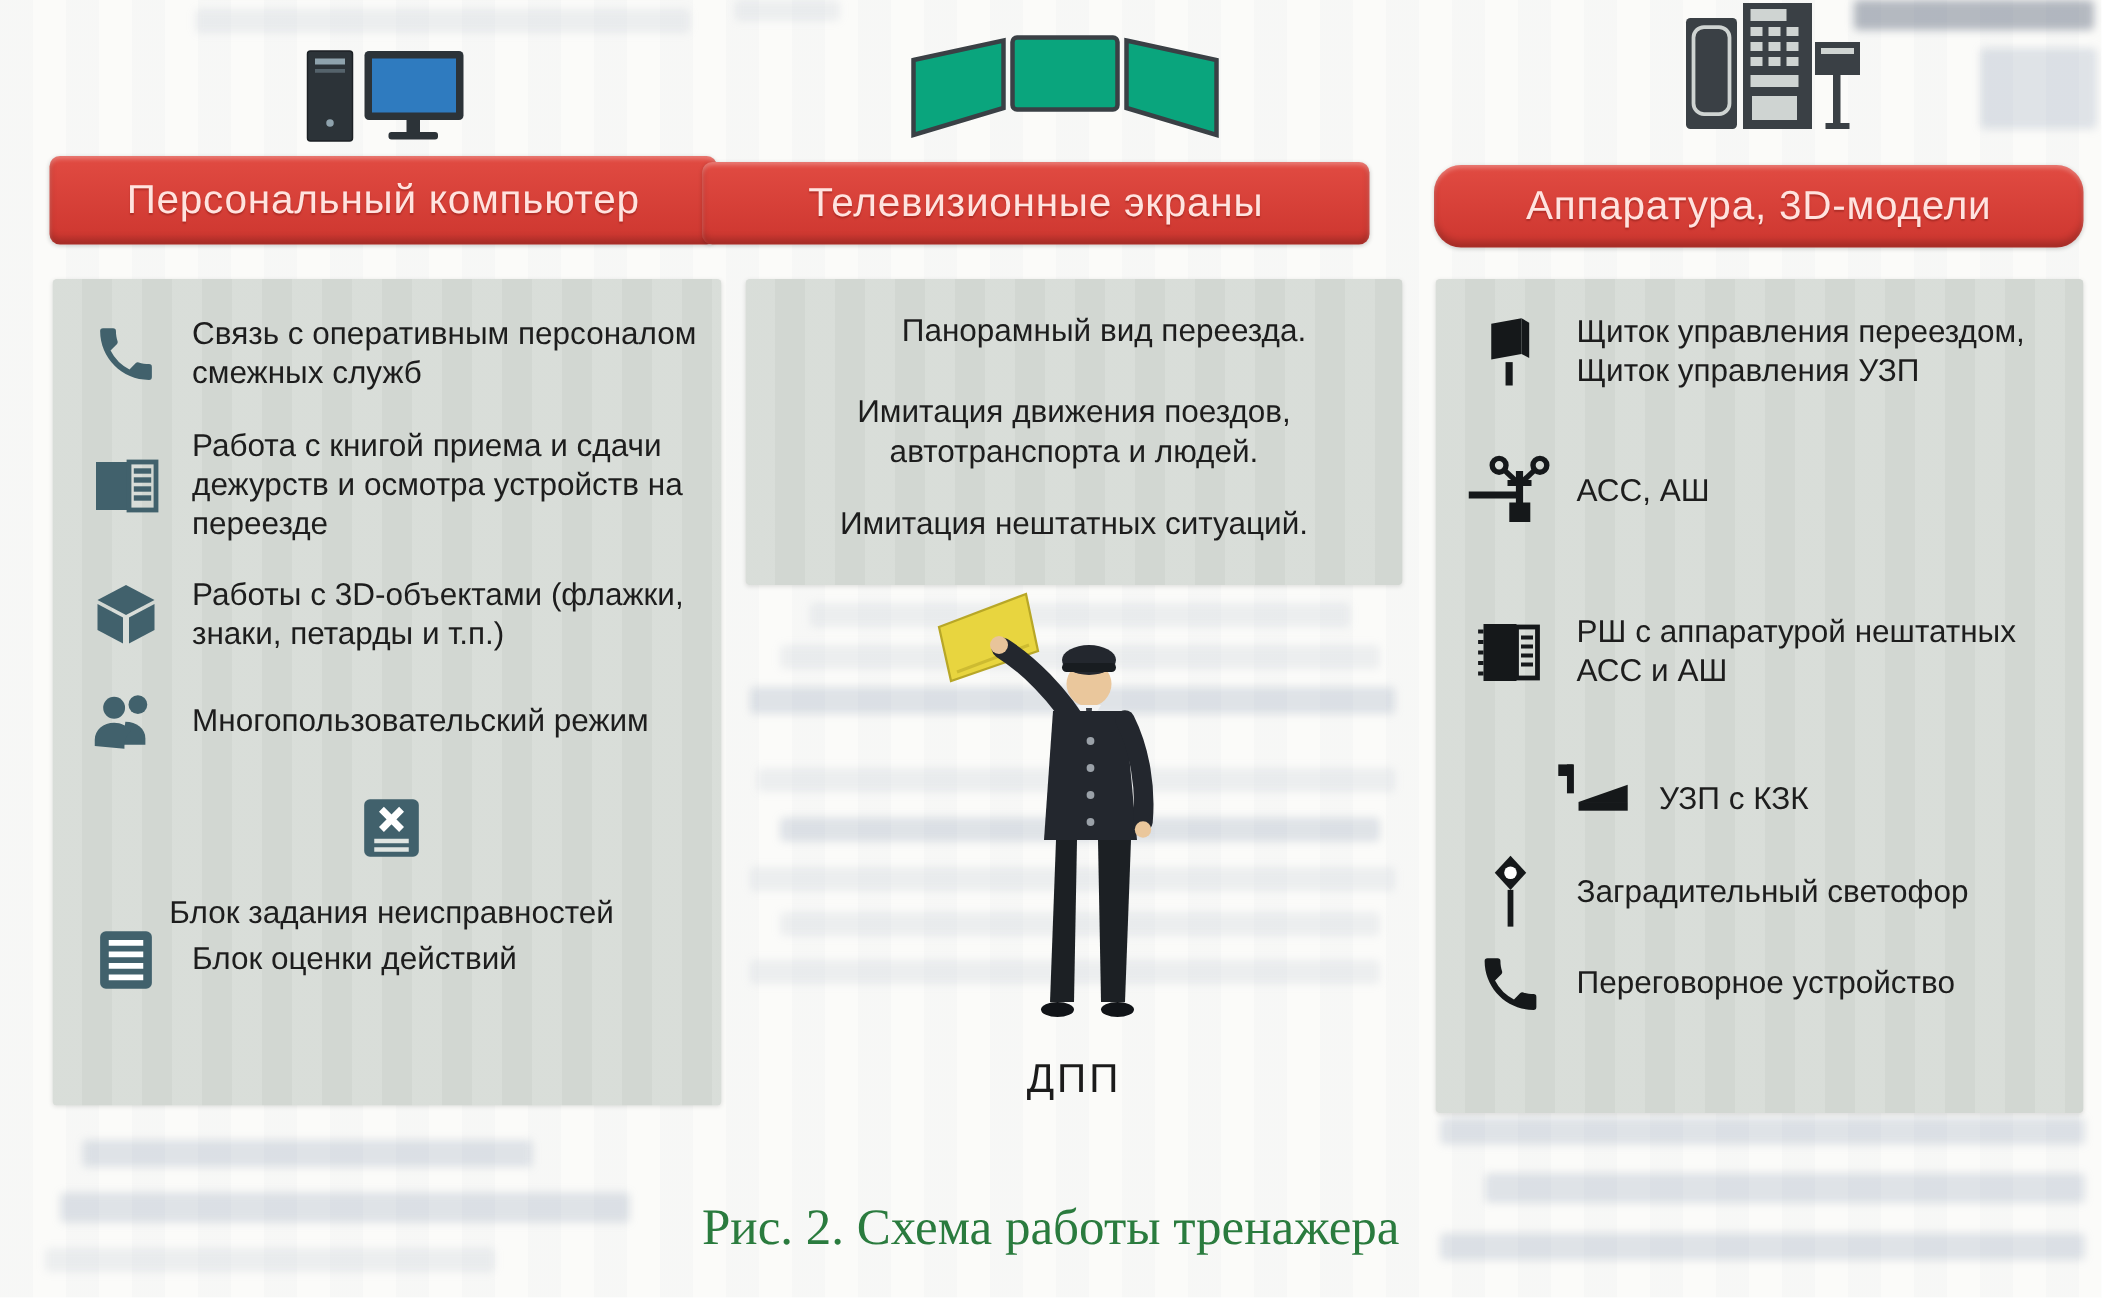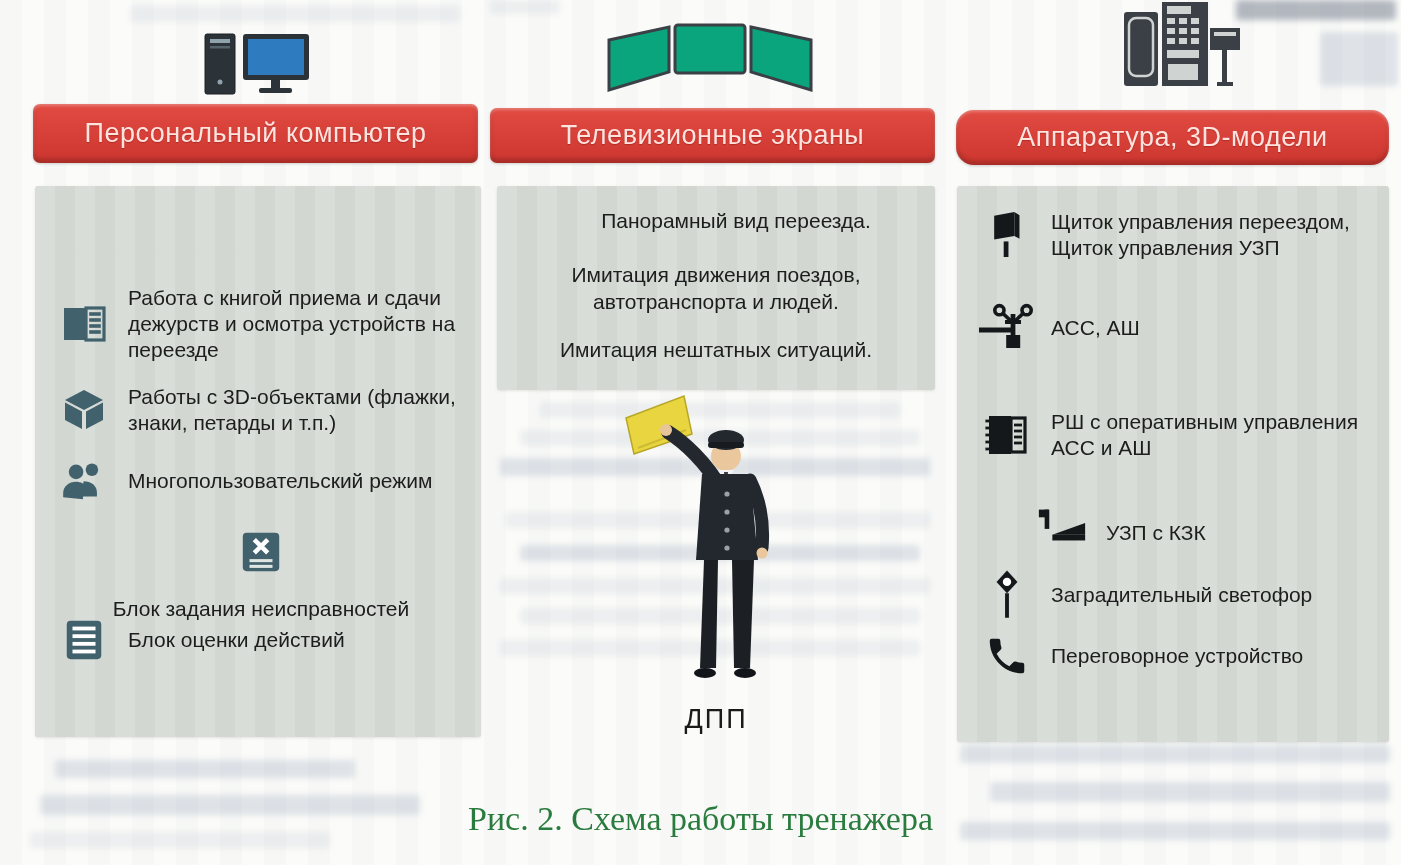--- a/index.html
+++ b/index.html
@@ -109,31 +109,39 @@
       <rect x="88" y="26" width="30" height="22" fill="#3a4045"></rect>
       <rect x="92" y="30" width="22" height="4" fill="#cfd4d2"></rect>
       <rect x="100" y="48" width="5" height="32" fill="#3a4045"></rect>
       <rect x="95" y="80" width="16" height="4" fill="#3a4045"></rect>
     </svg>
   </div>
 
   <div class="bar" style="left:33px;top:104px;width:445px;height:59px;">
     <span>Персональный компьютер</span>
   </div>
-  <div class="bar" style="left:490px;top:108px;width:445px;height:55px;">
+  <div class="bar" style="left:468px;top:108px;width:445px;height:55px;">
     <span>Телевизионные экраны</span>
   </div>
   <div class="bar" style="left:956px;top:110px;width:433px;height:55px;border-radius:18px;">
     <span>Аппаратура, 3D-модели</span>
   </div>
 
   <div class="panel" style="left:35px;top:186px;width:446px;height:551px;"></div>
   <div class="panel" style="left:497px;top:186px;width:438px;height:204px;"></div>
   <div class="panel" style="left:957px;top:186px;width:432px;height:556px;"></div>
 
+  <div class="row" style="left:52px;top:200px;width:418px;height:72px;">
+    <span class="ic">
+      <svg width="46" height="46" viewBox="0 0 24 24">
+          <path fill="#41616c" d="M6.62 10.79a15.05 15.05 0 0 0 6.59 6.59l2.2-2.21a1 1 0 0 1 1.02-.24c1.12.37 2.33.57 3.57.57a1 1 0 0 1 1 1V20a1 1 0 0 1-1 1C10.61 21 3 13.39 3 4a1 1 0 0 1 1-1h3.5a1 1 0 0 1 1 1c0 1.25.2 2.45.57 3.57.11.35.03.74-.25 1.02l-2.2 2.2z"></path>
+        </svg>
+    </span>
+    <span class="txt">Связь с оперативным персоналом смежных служб</span>
+  </div>
   <div class="row" style="left:52px;top:280px;width:418px;height:88px;">
     <span class="ic">
       <svg width="48" height="48" viewBox="0 0 24 24">
         <rect x="2" y="4" width="11" height="16" fill="#41616c"></rect>
         <rect x="13" y="4" width="9" height="16" fill="none" stroke="#41616c" stroke-width="1.6"></rect>
         <line x1="14.6" y1="7" x2="20.4" y2="7" stroke="#41616c" stroke-width="1.8"></line>
         <line x1="14.6" y1="10" x2="20.4" y2="10" stroke="#41616c" stroke-width="1.8"></line>
         <line x1="14.6" y1="13" x2="20.4" y2="13" stroke="#41616c" stroke-width="1.8"></line>
         <line x1="14.6" y1="16" x2="20.4" y2="16" stroke="#41616c" stroke-width="1.8"></line>
       </svg>
@@ -251,21 +259,21 @@
         <line x1="15.5" y1="10" x2="19.5" y2="10" stroke="#15181a" stroke-width="1.4"></line>
         <line x1="15.5" y1="13" x2="19.5" y2="13" stroke="#15181a" stroke-width="1.4"></line>
         <line x1="15.5" y1="16" x2="19.5" y2="16" stroke="#15181a" stroke-width="1.4"></line>
         <line x1="1.2" y1="5" x2="3" y2="5" stroke="#15181a" stroke-width="1.4"></line>
         <line x1="1.2" y1="8.5" x2="3" y2="8.5" stroke="#15181a" stroke-width="1.4"></line>
         <line x1="1.2" y1="12" x2="3" y2="12" stroke="#15181a" stroke-width="1.4"></line>
         <line x1="1.2" y1="15.5" x2="3" y2="15.5" stroke="#15181a" stroke-width="1.4"></line>
         <line x1="1.2" y1="19" x2="3" y2="19" stroke="#15181a" stroke-width="1.4"></line>
       </svg>
     </span>
-    <span class="txt">РШ с оперативным управления АСС и АШ</span>
+    <span class="txt">РШ с аппаратурой нештатных АСС и АШ</span>
   </div>
   <div class="row" style="left:1030px;top:490px;width:412px;height:56px;align-items:flex-end;">
     <span class="ic">
       <svg width="54" height="40" viewBox="0 0 28 20">
         <rect x="2" y="1.5" width="5" height="4" fill="#15181a"></rect>
         <rect x="5" y="1.5" width="2.4" height="10" fill="#15181a"></rect>
         <polygon points="9,14.5 26,8.5 26,14.5" fill="#15181a"></polygon>
         <rect x="9" y="14.5" width="17" height="3" fill="#15181a"></rect>
       </svg>
     </span>

